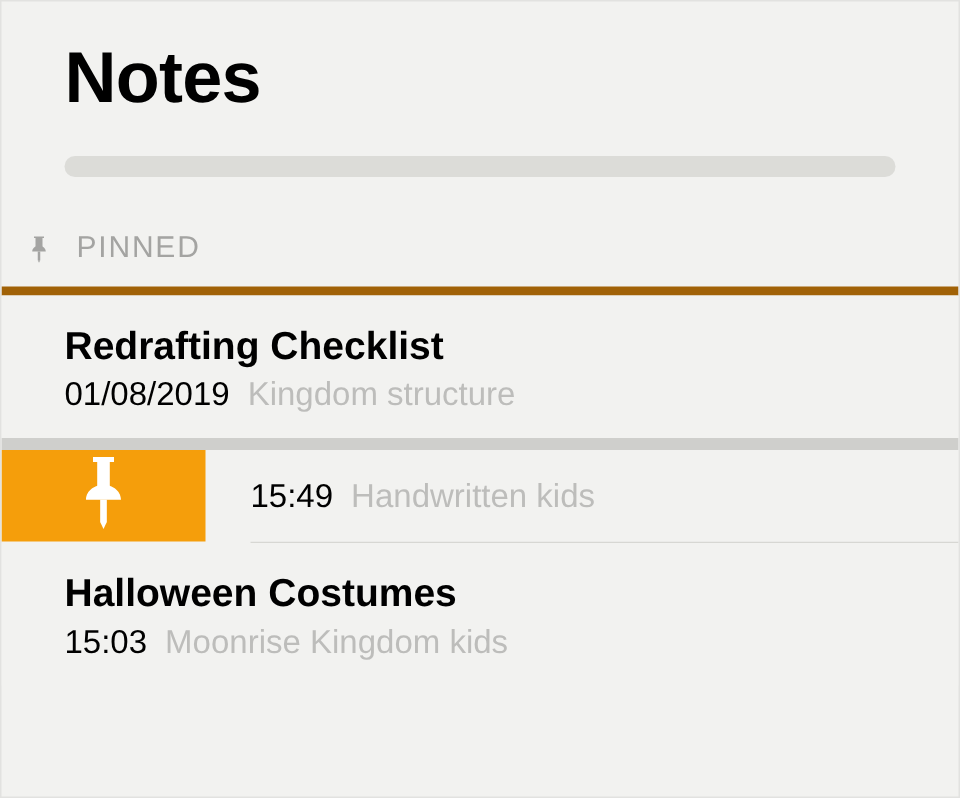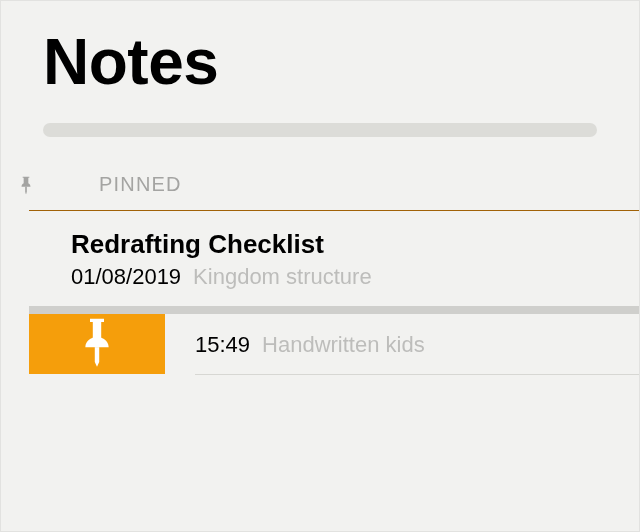--- a/index.html
+++ b/index.html
@@ -12,54 +12,52 @@
     height: 532px;
     font-family: -apple-system, "Helvetica Neue", Helvetica, Arial, sans-serif;
     background: #f2f2f0;
     overflow: hidden;
     border: 1px solid #e2e2e0;
   }
   .header {
     padding: 24px 42px 8px 42px;
   }
   .title {
-    font-size: 64px;
+    font-size: 48px;
     font-weight: 800;
     letter-spacing: -0.5px;
     color: #000;
   }
   .search-bar {
     margin: 16px 42px 0 42px;
     height: 14px;
     background: #dcdcd8;
     border-radius: 12px;
   }
   .section-header {
     display: flex;
     align-items: center;
     padding: 36px 14px 14px 14px;
-    gap: 48px;
   }
   .pin-glyph {
     width: 22px;
     height: 22px;
     display: flex;
     align-items: center;
     justify-content: center;
     margin-right: 14px;
   }
   .section-label {
     font-size: 20px;
     font-weight: 400;
     color: #a4a4a2;
     letter-spacing: 1.2px;
   }
   .list {
-    border-top: 1px solid #a16207;
-    margin-left: 28px;
+    border-top: 6px solid #a16207;
   }
   .row {
     background: #f2f2f0;
     display: flex;
     align-items: stretch;
     position: relative;
   }
   .row-content {
     flex: 1;
     padding: 18px 42px 16px 42px;
@@ -154,14 +152,22 @@
     </div>
     <div class="row-content">
       <div class="note-meta">
         <span class="note-date">15:49</span><span class="note-preview">Handwritten kids</span>
       </div>
     </div>
   </div>
 
   <div class="swiped-inner-sep"></div>
 
+  <div class="row">
+    <div class="row-content">
+      <div class="note-title">Halloween Costumes</div>
+      <div class="note-meta">
+        <span class="note-date">15:03</span><span class="note-preview">Moonrise Kingdom kids</span>
+      </div>
+    </div>
+  </div>
 
 </div>
 
 </body></html>

